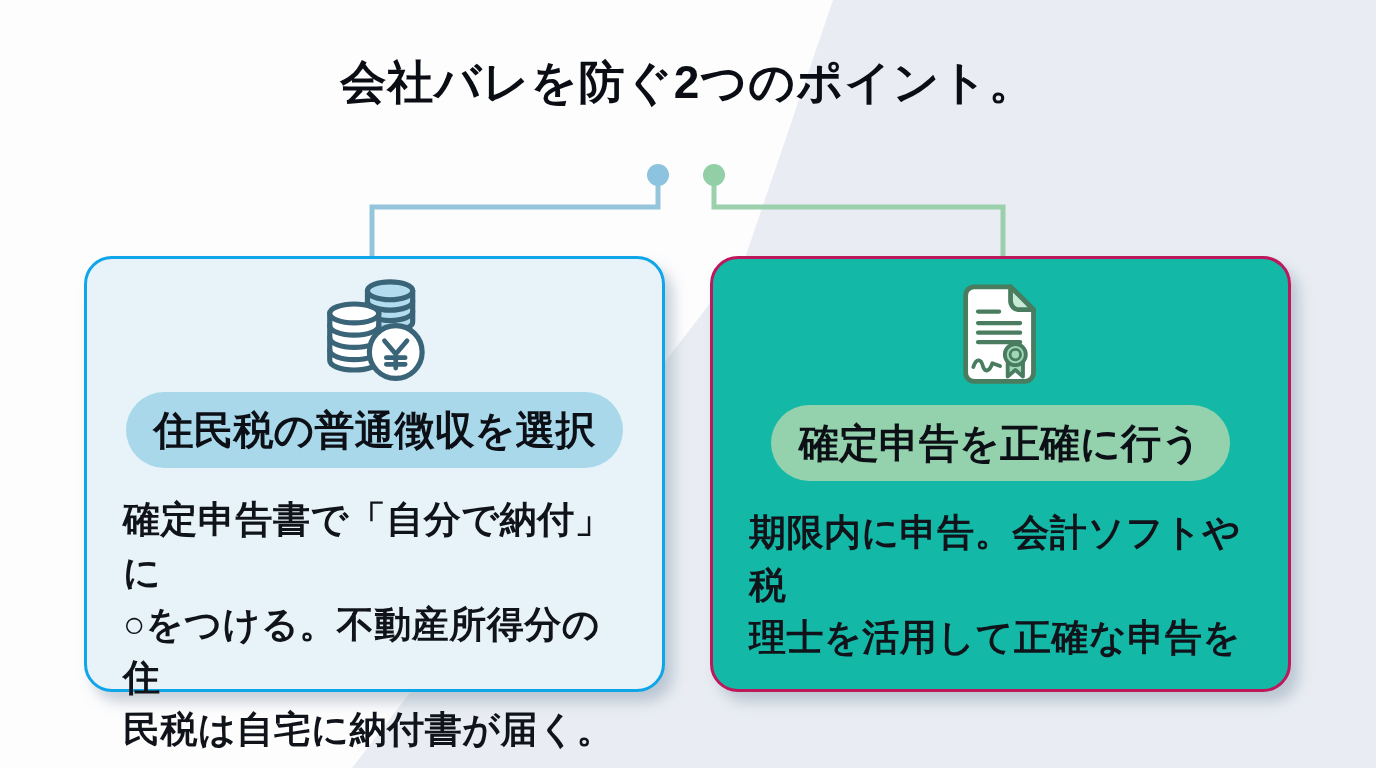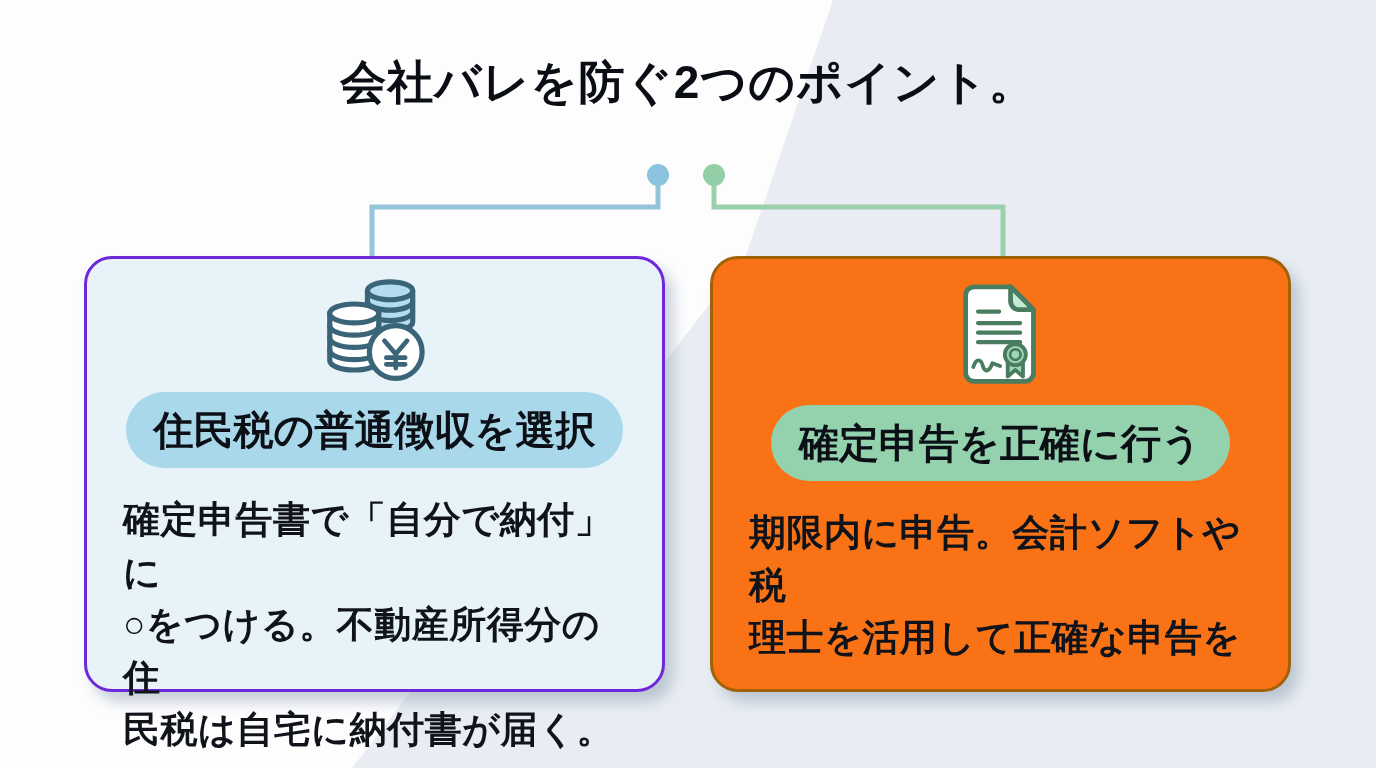--- a/index.html
+++ b/index.html
@@ -23,22 +23,22 @@
   }
   
   .connectors { position:absolute; left:0; top:0; width:1376px; height:768px; }
   
   .card {
     position:absolute; top:256px; width:581px; height:436px;
     border-radius:28px; box-sizing:border-box;
     box-shadow:8px 10px 14px rgba(125,145,165,0.42);
     display:flex; flex-direction:column; align-items:center;
   }
-  .card-blue  { left:84px;  background:#e7f3f9; border:3px solid #6d28d9; }
-  .card-green { left:710px; background:#f97316; border:3px solid #a16207; }
+  .card-blue  { left:84px;  background:#e7f3f9; border:3px solid #0ea5e9; }
+  .card-green { left:710px; background:#14b8a6; border:3px solid #be185d; }
   .icon-wrap { height:128px; margin-top:12px; display:flex; align-items:center; justify-content:center; }
   .pill {
     margin-top:6px; padding:15px 28px; border-radius:50px;
     font-size:40px; font-weight:900; line-height:1.15; color:#0c1016;
     white-space:nowrap;
   }
   .pill-blue  { background:#a8d8ea; }
   .pill-green { background:#94d2ae; }
   .body-text {
     margin:26px 0 0; padding:0 36px; align-self:flex-start;

